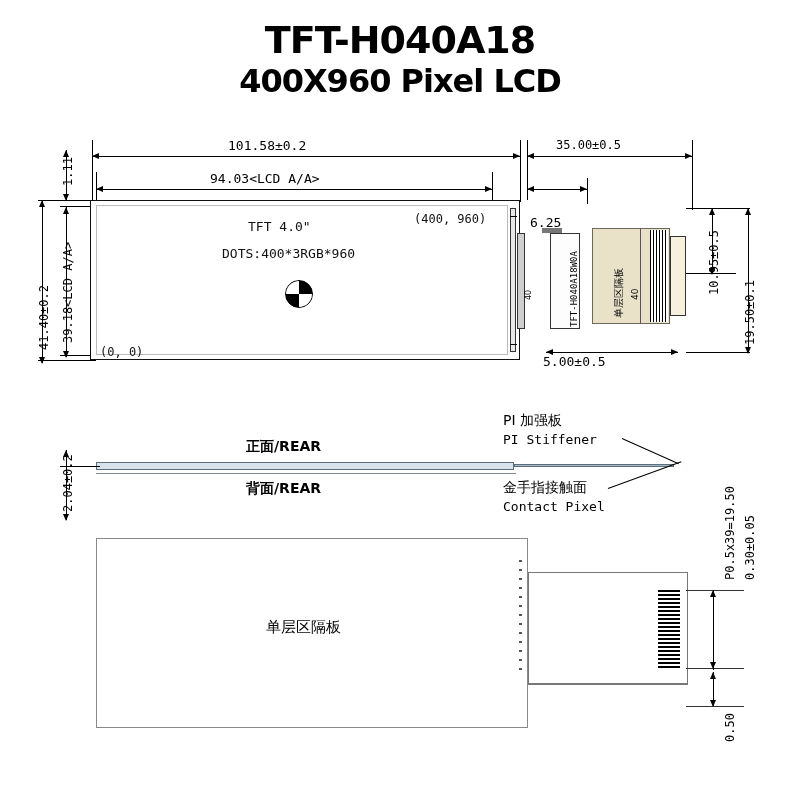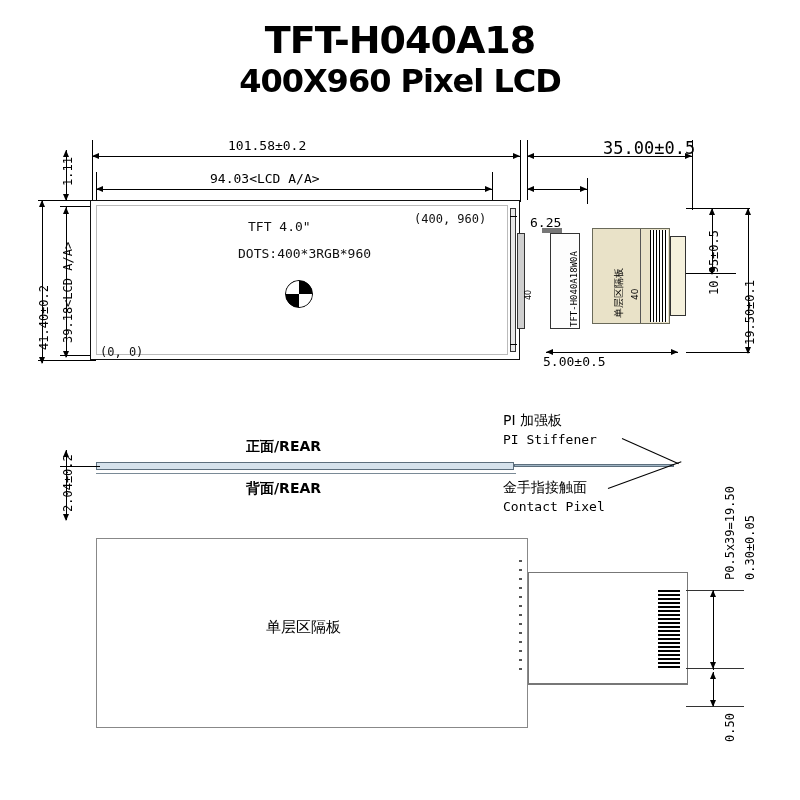--- a/index.html
+++ b/index.html
@@ -168,21 +168,21 @@
   <div class="hl" style="left:96px; top:189px; width:396px;"></div>
   <div class="arr-l" style="left:96px; top:186px;"></div>
   <div class="arr-r" style="left:485px; top:186px;"></div>
   <div class="lbl" style="left:210px; top:172px; font-size:13px;">94.03&lt;LCD A/A&gt;</div>
 
   <div class="vl" style="left:527px; top:140px; height:60px;"></div>
   <div class="vl" style="left:692px; top:140px; height:70px;"></div>
   <div class="hl" style="left:527px; top:156px; width:165px;"></div>
   <div class="arr-l" style="left:527px; top:153px;"></div>
   <div class="arr-r" style="left:685px; top:153px;"></div>
-  <div class="lbl" style="left:556px; top:139px; font-size:17px;margin-left:47px;">35.00±0.5</div>
+  <div class="lbl" style="left:556px; top:139px; font-size:12px;">35.00±0.5</div>
 
   <div class="hl" style="left:527px; top:189px; width:60px;"></div>
   <div class="arr-l" style="left:527px; top:186px;"></div>
   <div class="arr-r" style="left:580px; top:186px;"></div>
   <div class="vl" style="left:587px; top:178px; height:26px;"></div>
   <div class="lbl" style="left:530px; top:172px; font-size:13px;margin-top:44px;">6.25</div>
 
   <div class="vl" style="left:66px; top:150px; height:50px;"></div>
   <div class="arr-u" style="left:63px; top:150px;"></div>
   <div class="arr-d" style="left:63px; top:194px;"></div>
@@ -200,21 +200,21 @@
 
   <div class="hl" style="left:38px; top:200px; width:56px;"></div>
   <div class="hl" style="left:38px; top:360px; width:58px;"></div>
   <div class="hl" style="left:60px; top:206px; width:38px;"></div>
   <div class="hl" style="left:60px; top:355px; width:38px;"></div>
 
   <div class="box" id="lcd-outer"></div>
   <div class="boxgray" id="lcd-inner"></div>
 
   <div class="panel-text" style="left:248px; top:219px;">TFT 4.0"</div>
-  <div class="panel-text" style="left:238px; top:246px;">DOTS:400*3RGB*960</div>
+  <div class="panel-text" style="left:222px; top:246px;">DOTS:400*3RGB*960</div>
   <div class="panel-text" style="left:100px; top:345px; font-size:12px;">(0, 0)</div>
   <div class="panel-text" style="left:414px; top:212px; font-size:12px;">(400, 960)</div>
 
   <div id="center-mark">
     <div class="q" style="left:0; top:0; background:#fff;"></div>
     <div class="q" style="left:13px; top:0; background:#000;"></div>
     <div class="q" style="left:0; top:13px; background:#000;"></div>
     <div class="q" style="left:13px; top:13px; background:#fff;"></div>
   </div>
 

